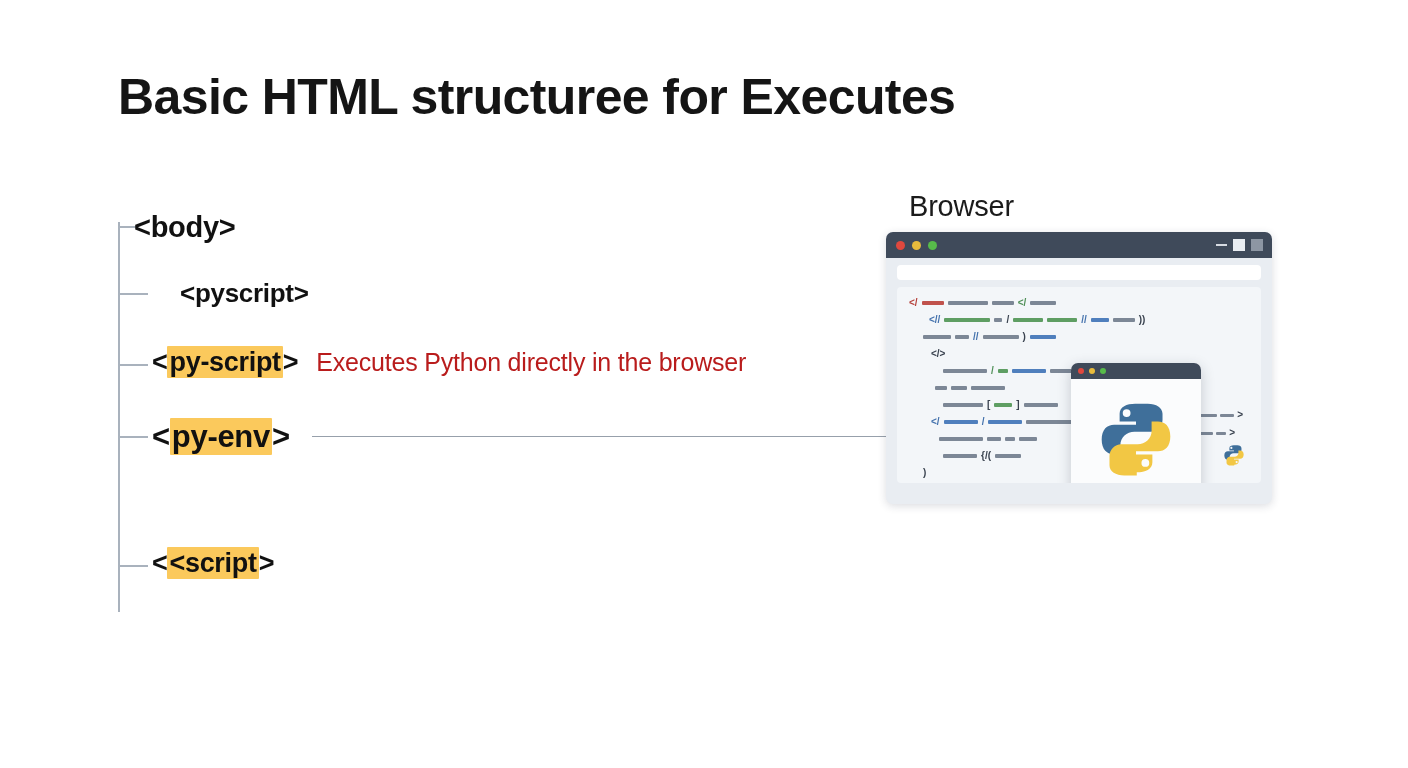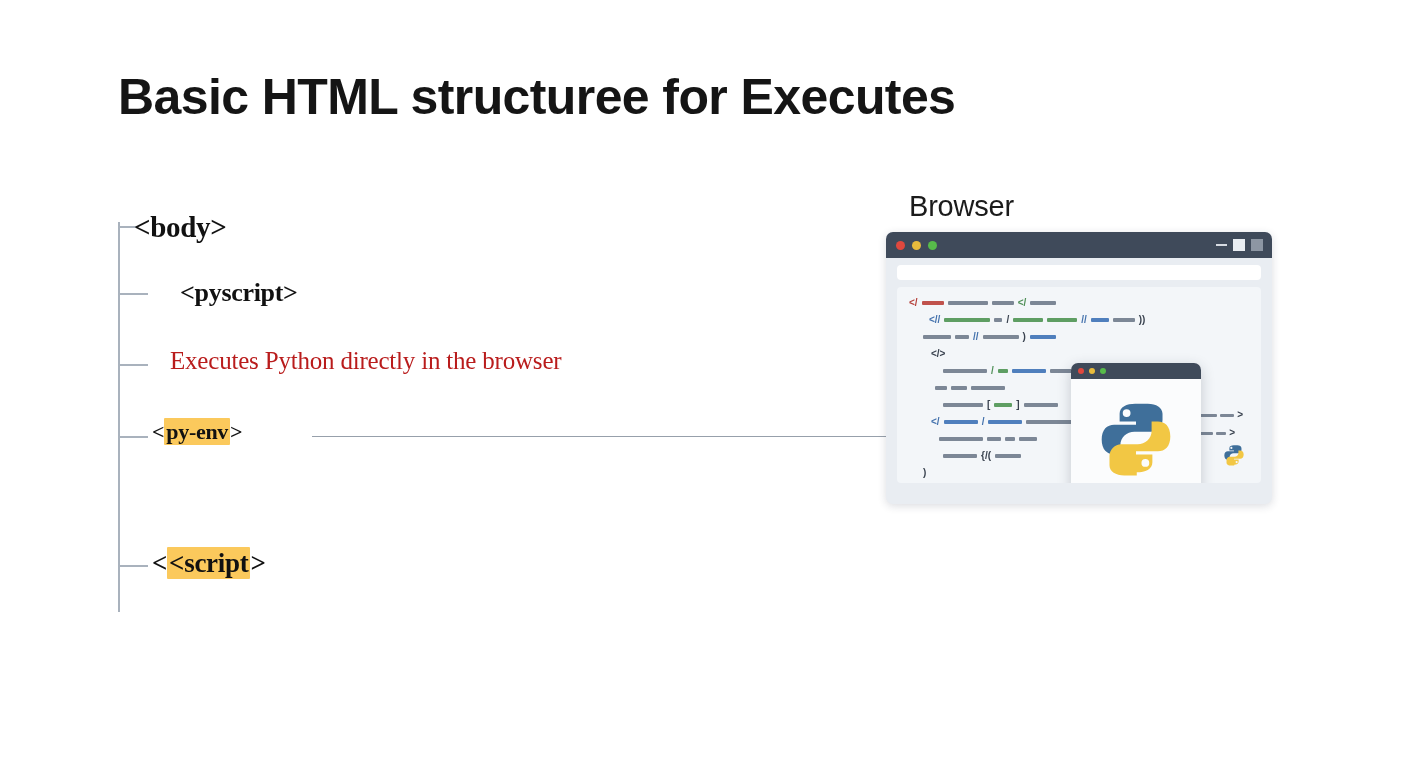--- a/index.html
+++ b/index.html
@@ -48,21 +48,20 @@
     position: absolute;
     height: 2px;
     background: #a9b2bd;
   }
 
   .tree-row {
     position: absolute;
     display: flex;
     align-items: center;
     white-space: nowrap;
-    font-family: Liberation Serif, serif;
   }
   .tag {
     font-weight: 700;
     color: #111111;
     letter-spacing: -0.3px;
   }
   .tag .hl {
     background: #fbc95c;
     padding: 1px 2px;
     border-radius: 1px;
@@ -70,21 +69,21 @@
   .desc {
     font-weight: 400;
     color: #b91c1c;
     letter-spacing: -0.2px;
   }
 
   
   #row-body      { left: 134px; top: 211px; font-size: 29px; }
   #row-pyscript  { left: 180px; top: 278px; font-size: 26px; }
   #row-pyscripth { left: 152px; top: 347px; font-size: 27px; }
-  #row-pyenv     { left: 152px; top: 419px; font-size: 22px; }
+  #row-pyenv     { left: 152px; top: 419px; font-size: 31px; }
   #row-specifies { left: 172px; top: 492px; font-size: 26px; }
   #row-script    { left: 152px; top: 548px; font-size: 27px; }
   #row-standard  { left: 178px; top: 609px; font-size: 26px; }
 
   #row-pyscripth .desc { margin-left: 18px; font-size: 25px; }
 
   .lead-line {
     position: absolute;
     left: 312px;
     top: 436px;
@@ -206,20 +205,21 @@
 
   <div class="tree-row" id="row-body">
     <span class="tag">&lt;body&gt;</span>
   </div>
 
   <div class="tree-row" id="row-pyscript">
     <span class="tag">&lt;pyscript&gt;</span>
   </div>
 
   <div class="tree-row" id="row-pyscripth">
+    <span class="tag"><span>&lt;</span><span class="hl">py-script</span><span>&gt;</span></span>
     <span class="desc">Executes Python directly in the browser</span>
   </div>
 
   <div class="tree-row" id="row-pyenv">
     <span class="tag"><span>&lt;</span><span class="hl">py-env</span><span>&gt;</span></span>
   </div>
 
 
   <div class="tree-row" id="row-script">
     <span class="tag"><span>&lt;</span><span class="hl">&lt;script</span><span>&gt;</span></span>

